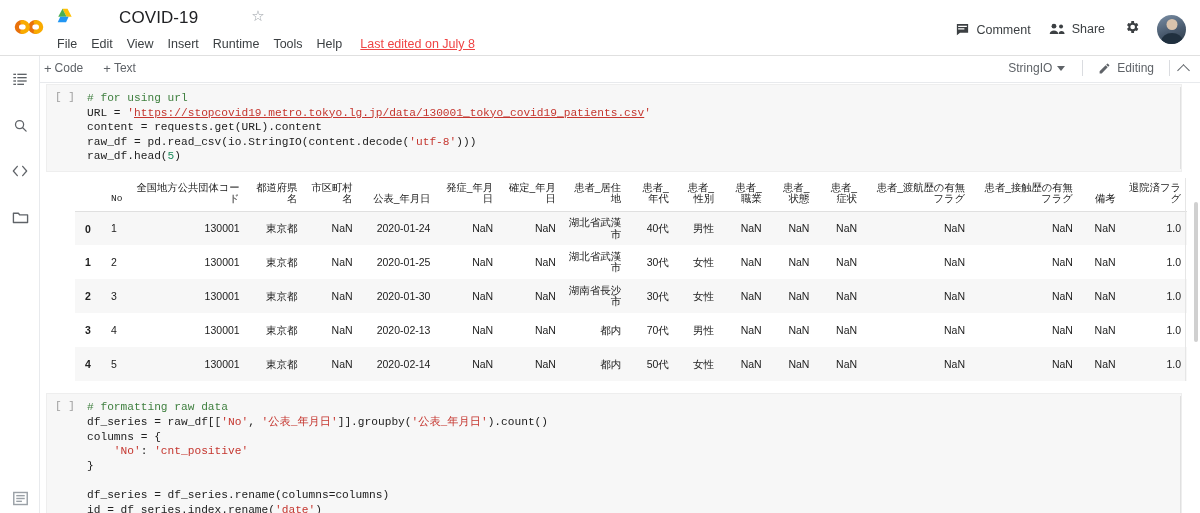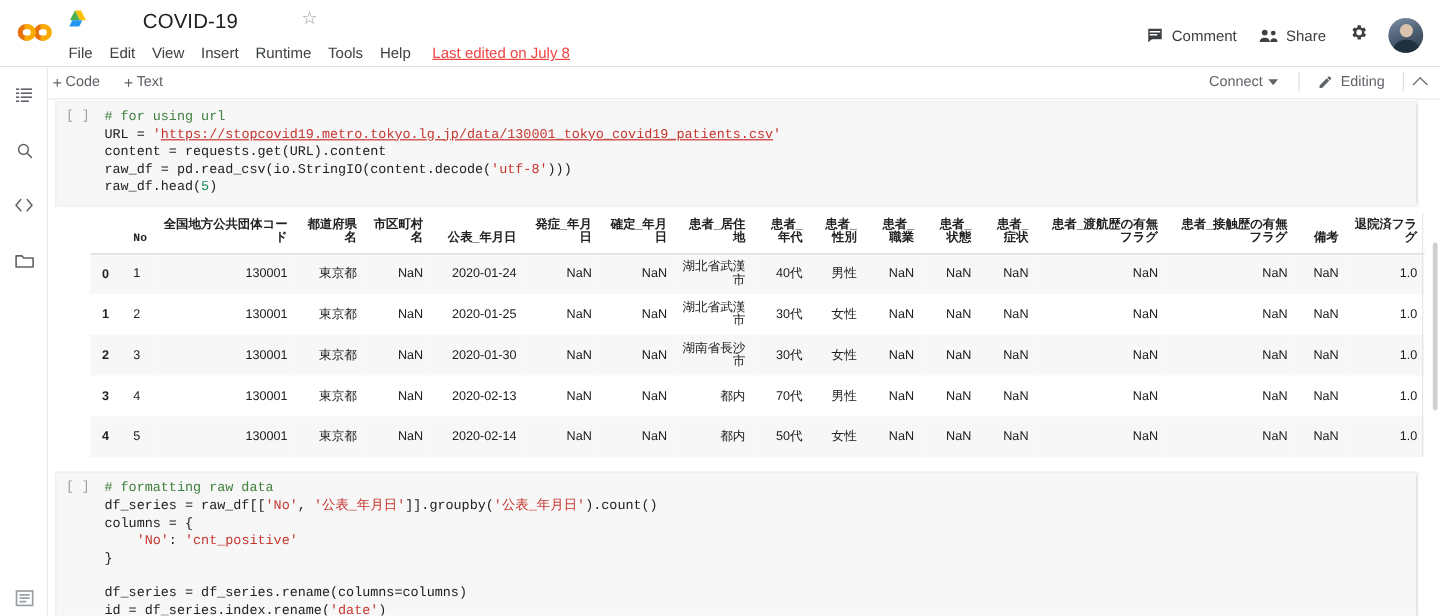--- a/index.html
+++ b/index.html
@@ -166,21 +166,21 @@
     table-layout: fixed;
     width: 1112px;
   }
   table.df th, table.df td {
     padding: 0 6px;
     text-align: right;
     vertical-align: middle;
     border: none;
   }
   table.df thead th {
-    font-weight: bold; font-size: 10.3px;
+    font-weight: normal; font-size: 10.3px;
     padding-bottom: 6px; padding-top: 2px;
     vertical-align: bottom; line-height: 11.5px;
     border-bottom: 1px solid #e0e0e0;
   }
   table.df tbody td { height: 34px; }
   table.df tbody tr:nth-child(odd) { background: #f7f7f7; }
   table.df tbody tr:nth-child(even) { background: #ffffff; }
   table.df td.idx, table.df th.idx {
     font-weight: bold; text-align: left; width: 22px; padding-left: 10px;
   }
@@ -271,21 +271,21 @@
       <span class="plus">+</span>
       <span>Code</span>
     </div>
     <div class="tb-add">
       <span class="plus">+</span>
       <span>Text</span>
     </div>
   </div>
   <div class="tb-right">
     <div class="connect-btn">
-      <span>Connect</span>
+      <span>StringIO</span>
       <span class="caret-dn"></span>
     </div>
     <div class="tb-sep"></div>
     <div class="editing-btn">
       <svg width="13" height="13" viewBox="0 0 24 24" fill="#5f6368">
         <path d="M3 17.2V21h3.8L17.9 9.9l-3.8-3.8L3 17.2zM20.7 7.1a1 1 0 000-1.4l-2.4-2.4a1 1 0 00-1.4 0l-1.8 1.8 3.8 3.8 1.8-1.8z"></path>
       </svg>
       <span>Editing</span>
     </div>
     <div class="tb-sep"></div>

